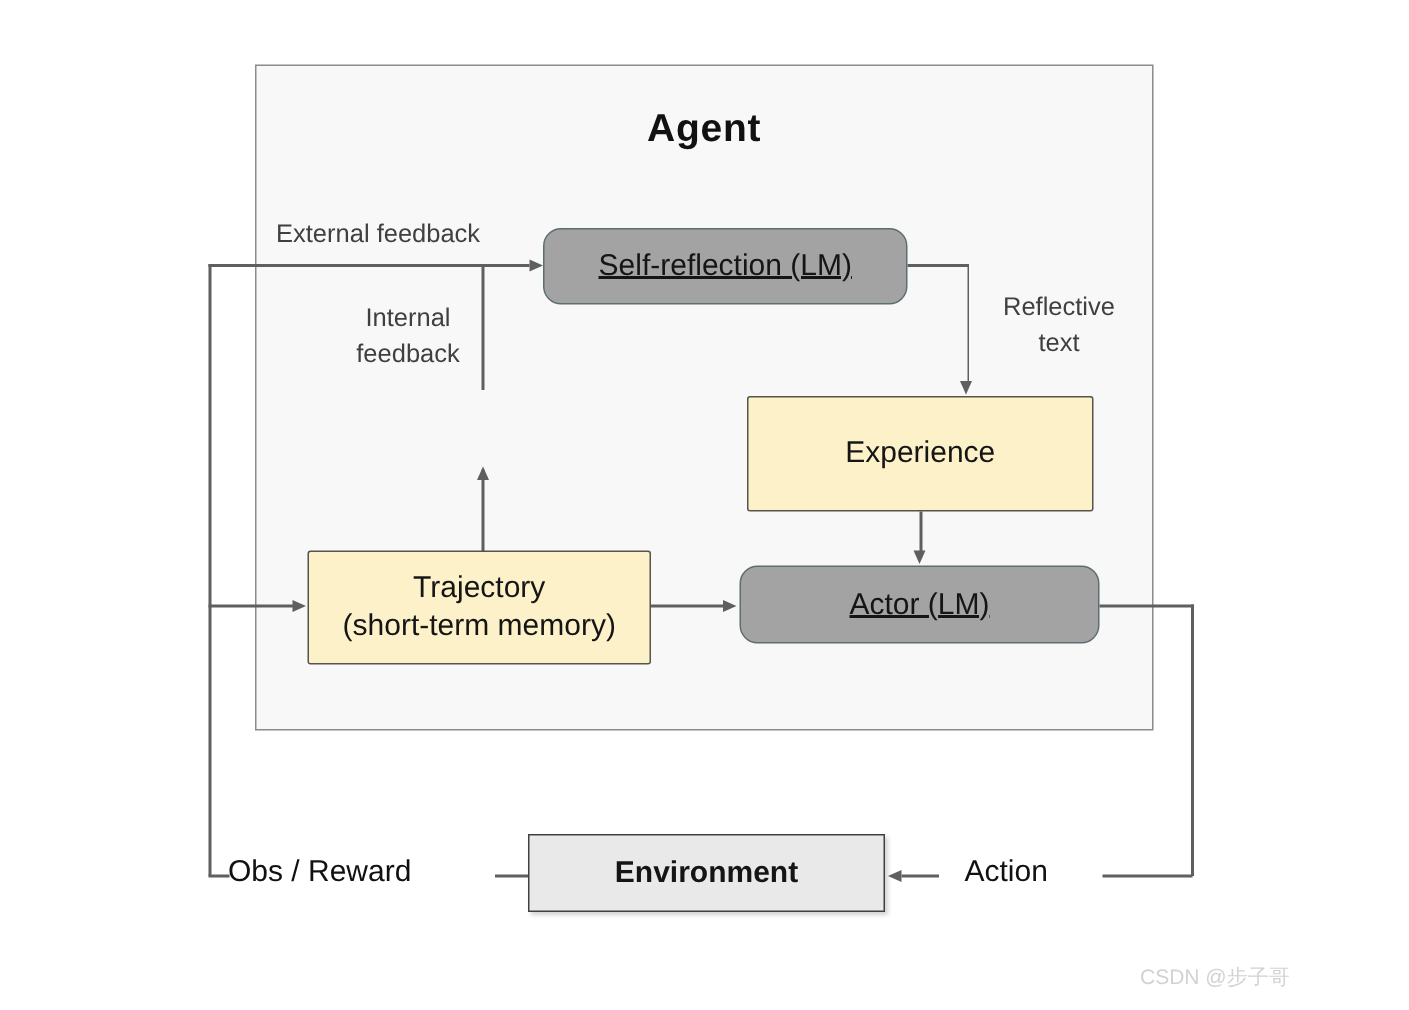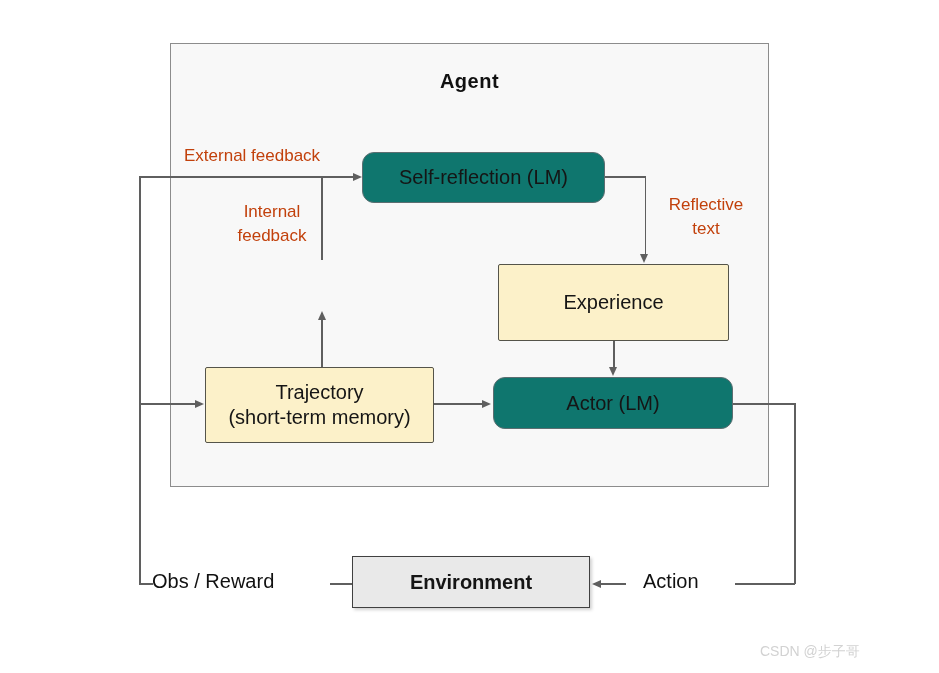--- a/index.html
+++ b/index.html
@@ -3,25 +3,25 @@
 <meta charset="utf-8">
 <style>
   html,body{margin:0;padding:0;background:#ffffff;}
   body{font-family:"Liberation Sans","DejaVu Sans",sans-serif;}
   .stage{position:relative;width:939px;height:673px;background:#ffffff;overflow:hidden;}
 
   
   .agent-frame{position:absolute;left:170px;top:43px;width:599px;height:444px;
     background:#f8f8f8;border:1.5px solid #8c8c8c;box-sizing:border-box;}
   .agent-title{position:absolute;left:170px;top:70px;width:599px;text-align:center;
-    font-size:20px;font-weight:bold;color:#111;letter-spacing:0.5px;}
+    font-size:26px;font-weight:bold;color:#111;letter-spacing:0.5px;}
 
   .node{position:absolute;display:flex;align-items:center;justify-content:center;
     box-sizing:border-box;text-align:center;color:#151515;font-size:20px;line-height:1.25;}
-  .lm-box{background:#0f766e;border:1.6px solid #5c6e71;border-radius:12px;}
+  .lm-box{background:#a3a3a3;border:1.6px solid #5c6e71;border-radius:12px;text-decoration:underline;}
   .mem-box{background:#fcf1c9;border:1.4px solid #55544a;border-radius:2px;flex-direction:column;}
   .env-box{background:#e9e9e9;border:1.6px solid #404040;font-weight:bold;
     box-shadow:2px 2px 3px rgba(0,0,0,0.18);}
 
   #self-reflection{left:362px;top:152px;width:243px;height:51px;}
   #evaluator{left:200px;top:259px;width:243px;height:52px;}
   #experience{left:498px;top:264px;width:231px;height:77px;}
   #trajectory{left:205px;top:367px;width:229px;height:76px;}
   #actor{left:493px;top:377px;width:240px;height:52px;}
   #environment{left:352px;top:556px;width:238px;height:52px;}
@@ -32,21 +32,21 @@
   .vline{width:1.6px;}
 
   
   .ah{position:absolute;width:0;height:0;}
   .ah-right{border-top:4.5px solid transparent;border-bottom:4.5px solid transparent;border-left:9px solid #5f5f5f;}
   .ah-left{border-top:4.5px solid transparent;border-bottom:4.5px solid transparent;border-right:9px solid #5f5f5f;}
   .ah-up{border-left:4.5px solid transparent;border-right:4.5px solid transparent;border-bottom:9px solid #5f5f5f;}
   .ah-down{border-left:4.5px solid transparent;border-right:4.5px solid transparent;border-top:9px solid #5f5f5f;}
 
   
-  .edge-label{position:absolute;color:#c2410c;font-size:17px;line-height:1.4;}
+  .edge-label{position:absolute;color:#404040;font-size:17px;line-height:1.4;}
   .edge-label.center{text-align:center;}
   .io-label{position:absolute;color:#111;font-size:20px;}
 
   .watermark{position:absolute;left:760px;top:643px;width:170px;text-align:left;
     color:#d2d2d2;font-size:14px;}
 </style>
 </head>
 <body>
 
 <div class="stage">

